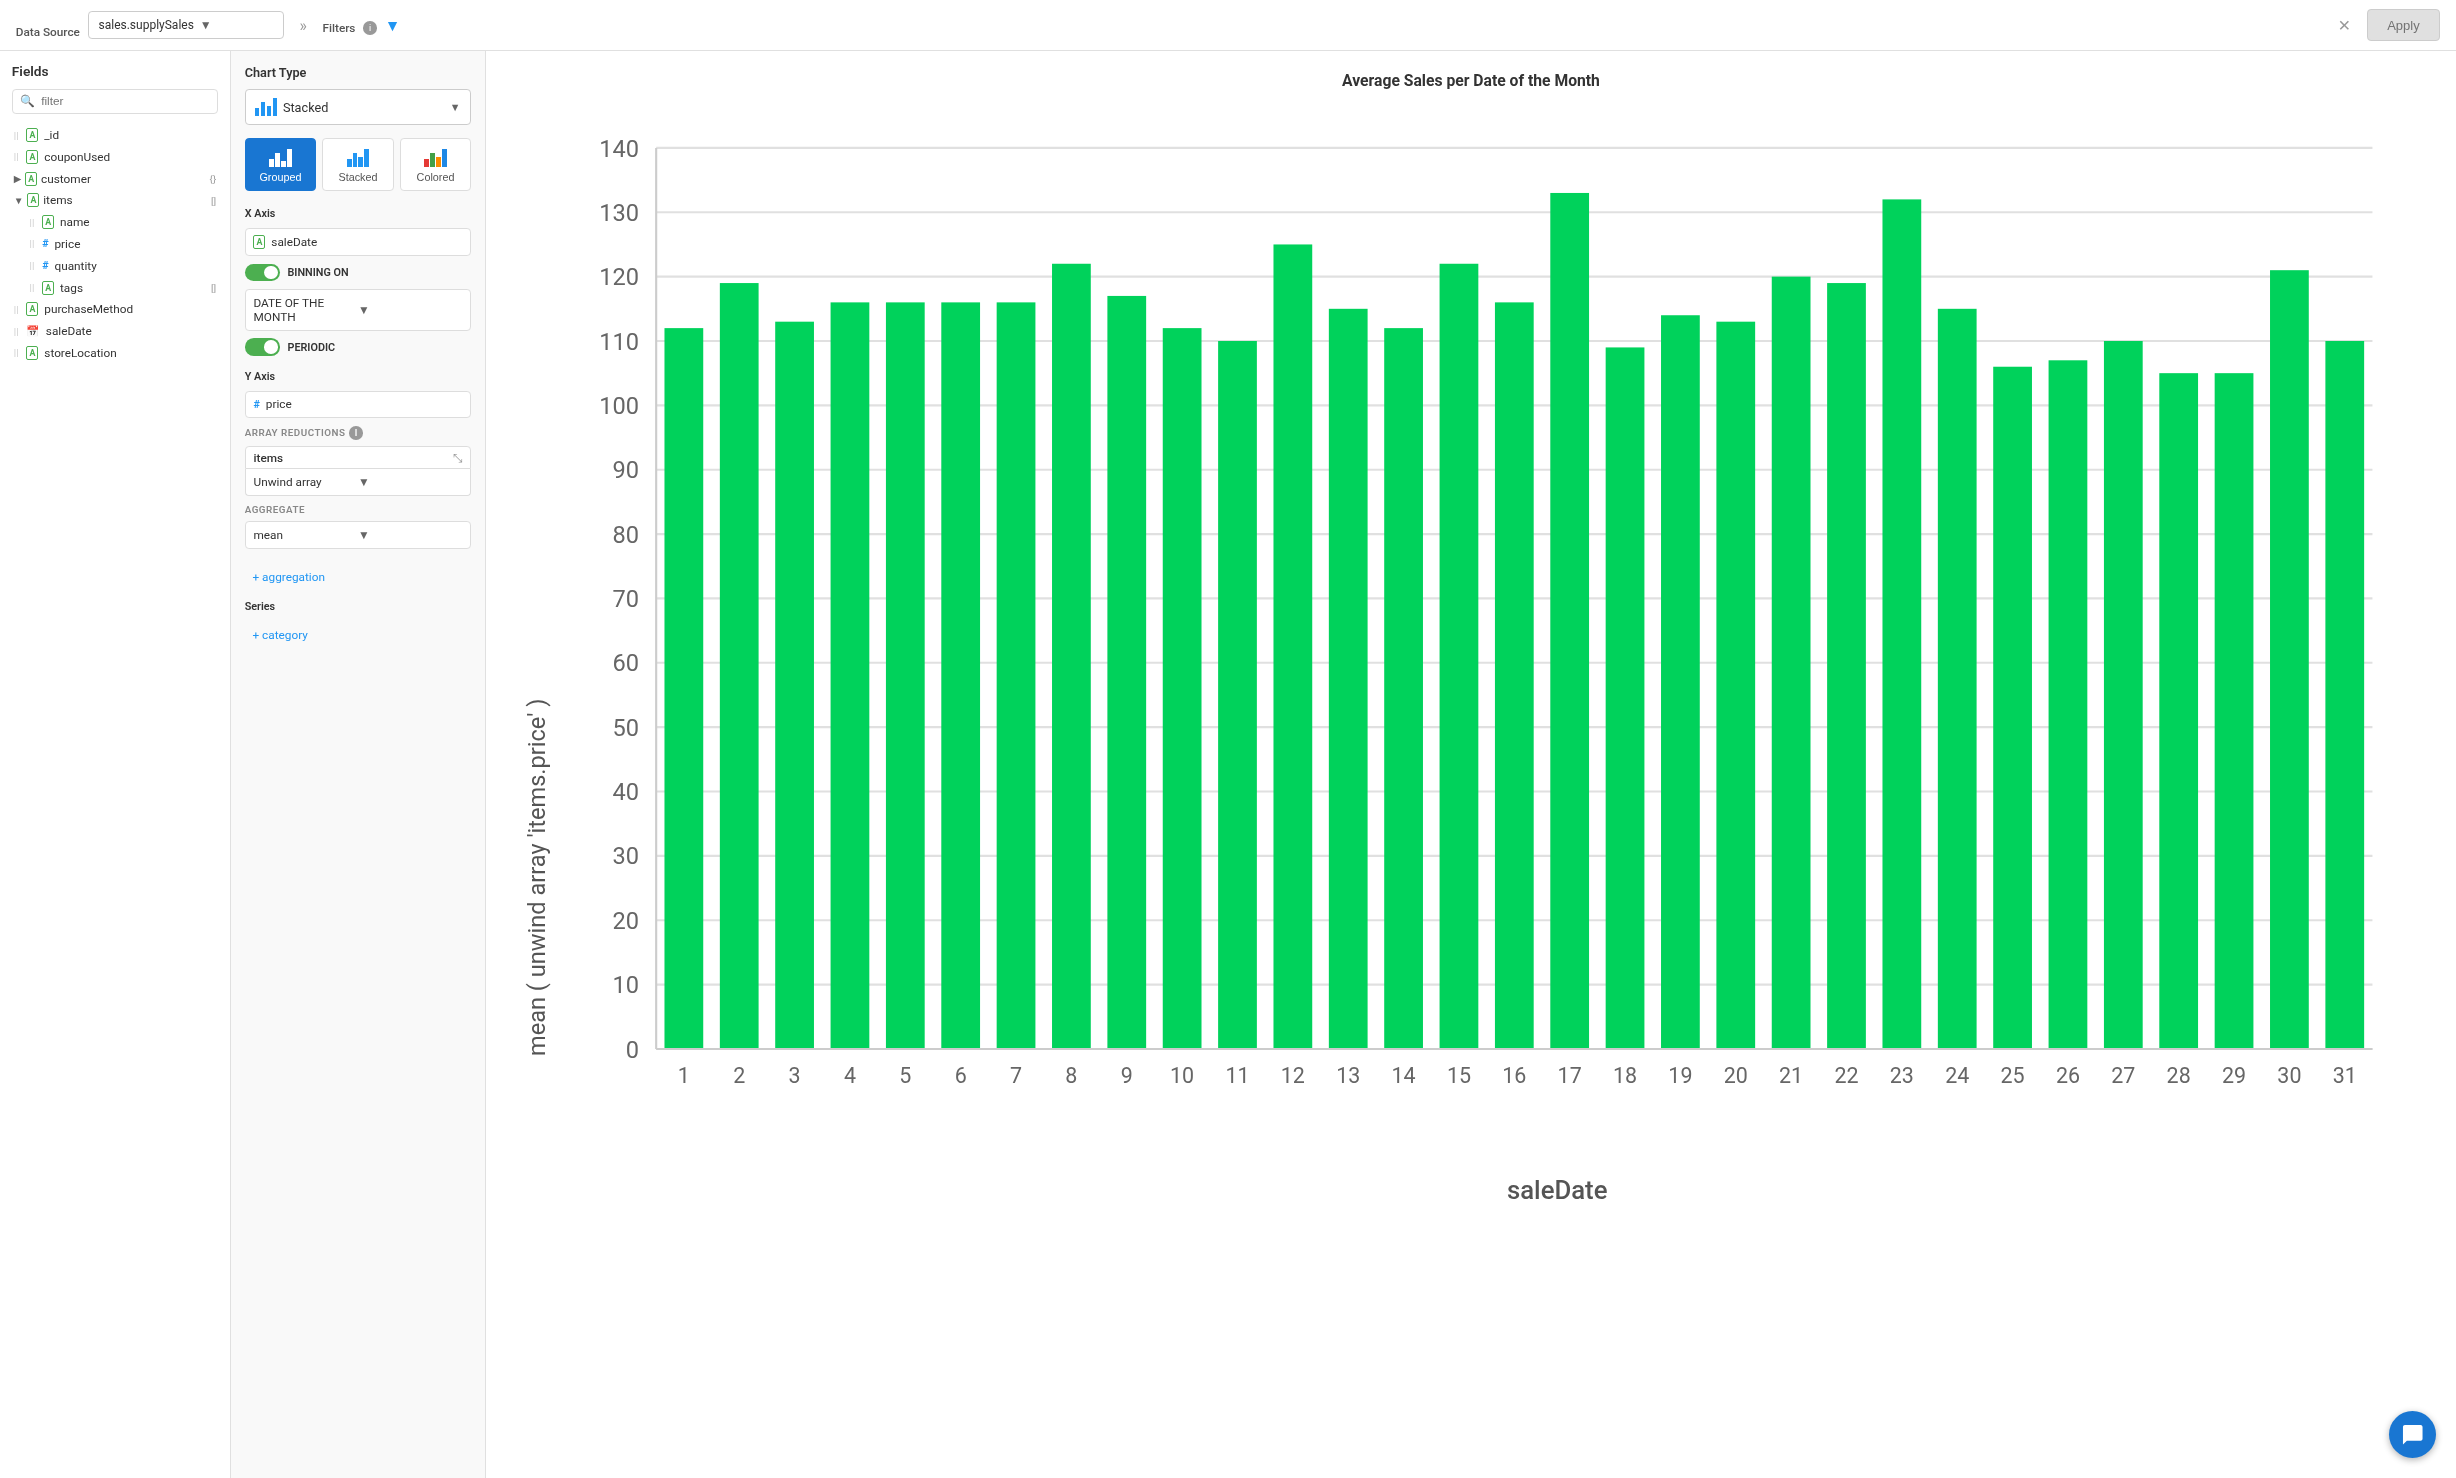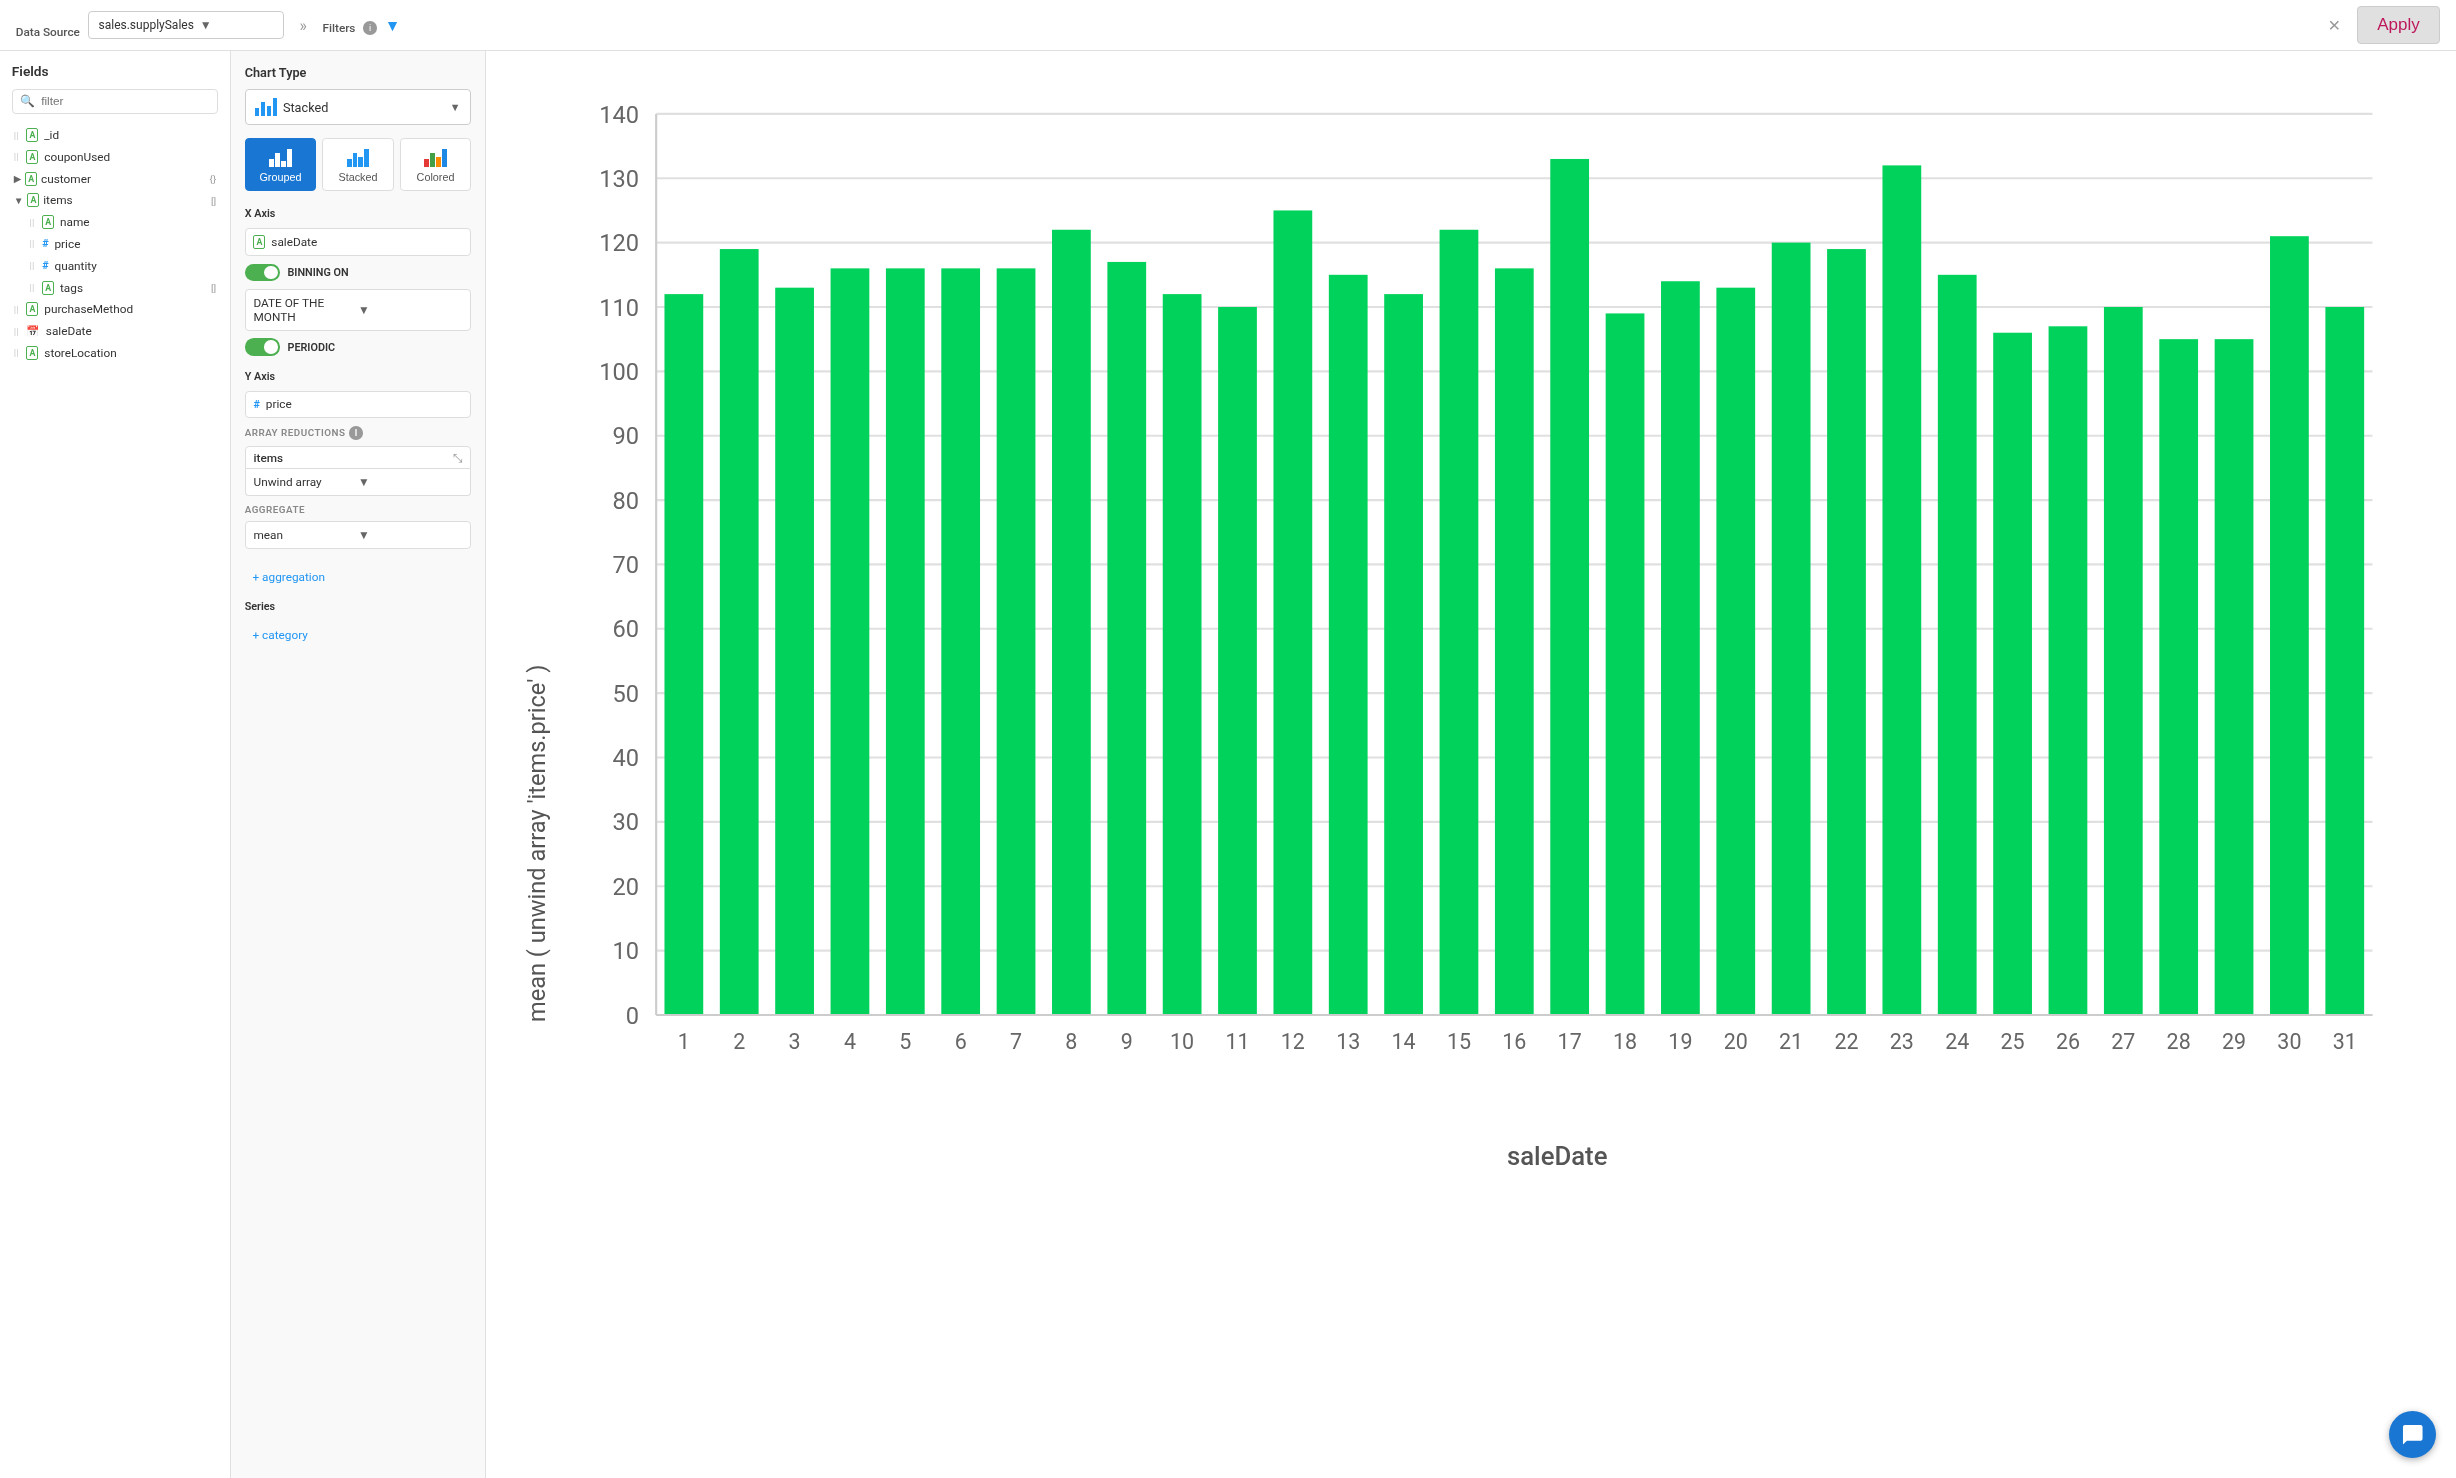--- a/index.html
+++ b/index.html
@@ -14,21 +14,21 @@
       align-items: center;
       gap: 15.7px;
       height: 51px;
     }
     .top-bar-section { display: flex; align-items: flex-end; gap: 7.8px; }
     .top-bar-label { font-size: 11.8px; color: #555; font-weight: 500; }
     .info-icon { width: 13.7px; height: 13.7px; background: #999; border-radius: 50%; display: inline-flex; align-items: center; justify-content: center; color: #fff; font-size: 8.8px; cursor: pointer; }
     .filter-icon { color: #2196f3; font-size: 15.7px; }
     .clear-btn { background: none; border: none; cursor: pointer; color: #999; font-size: 15.7px; }
     .apply-btn {
-      background: #e0e0e0; border: 1px solid #ccc; padding: 7.8px 19.6px; border-radius: 3.9px; font-size: 17px; font-weight: 500; cursor: pointer; color: #be185d; text-align: center;
+      background: #e0e0e0; border: 1px solid #ccc; padding: 7.8px 19.6px; border-radius: 3.9px; font-size: 13px; font-weight: 500; cursor: pointer; color: #737373; text-align: center;
     }
     .arrow-icon { color: #999; font-size: 15.7px; }
 
     
     .datasource-dropdown {
       display: flex; align-items: center; gap: 5.9px; border: 1px solid #ccc; border-radius: 3.9px; padding: 5.9px 9.8px; background: #fff; min-width: 196px; cursor: pointer;
     }
     .datasource-dropdown span { flex: 1; font-size: 12px; }
     .dropdown-arrow { color: #666; font-size: 10.8px; }
 
@@ -308,20 +308,21 @@
 
     <div class="add-aggregation">+ aggregation</div>
 
     <div class="series-section">
       <div class="axis-title">Series</div>
       <div class="add-category">+ category</div>
     </div>
   </div>
 
   <div class="chart-area">
+    <div class="chart-title">Average Sales per Date of the Month</div>
 
     <div class="chart-container">
       <svg id="barChart" viewBox="0 0 900 520" class="main-chart" style="font-size:13px">
 
         <text transform="translate(18, 360) rotate(-90)" text-anchor="middle" font-size="11" fill="#555">mean ( unwind array 'items.price' )</text>
 
         <g transform="translate(70, 20)" id="plotArea">
 
         <line x1="0" y1="420" x2="800" y2="420" stroke="#e0e0e0" stroke-width="1"></line>
             <text x="-8" y="424" text-anchor="end" font-size="11" fill="#666">0</text>

